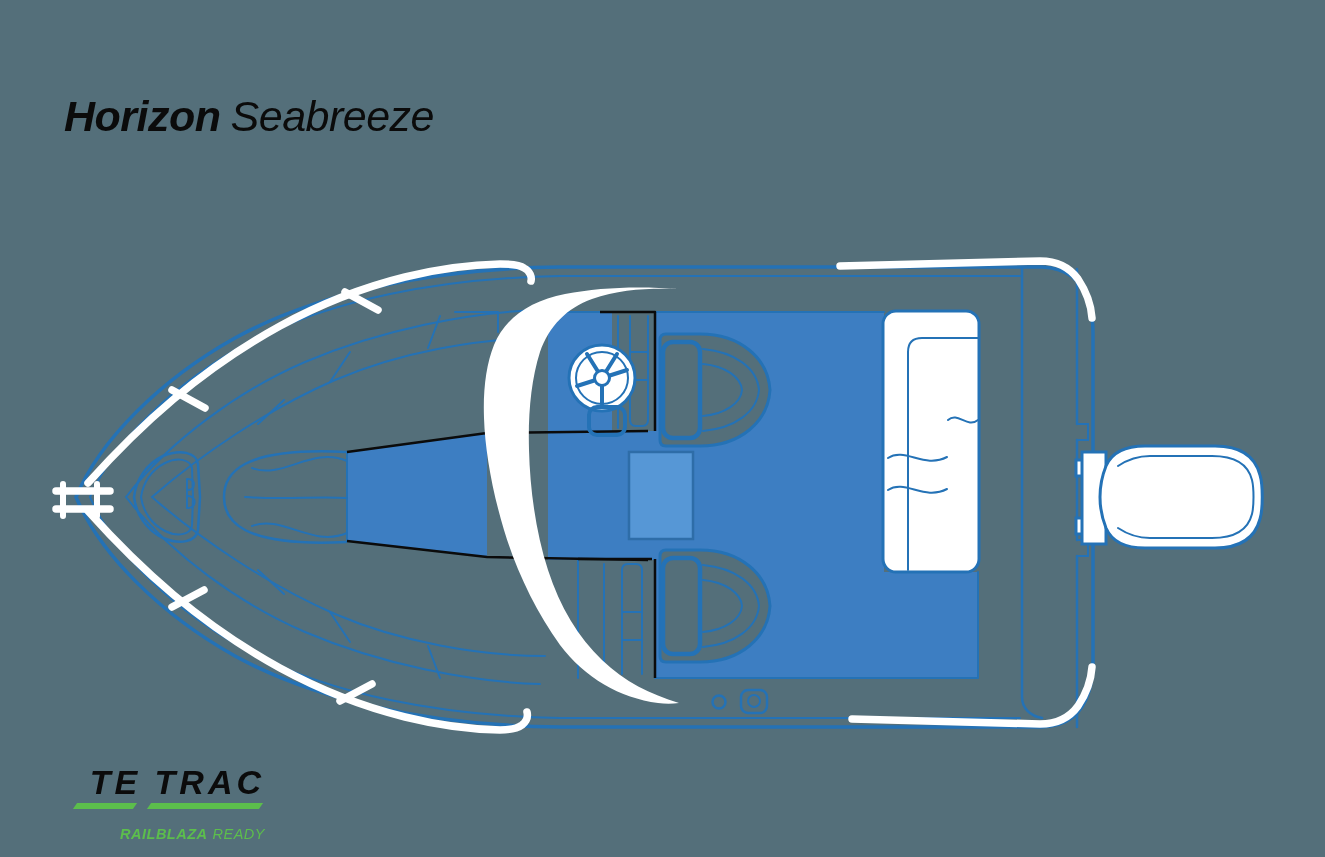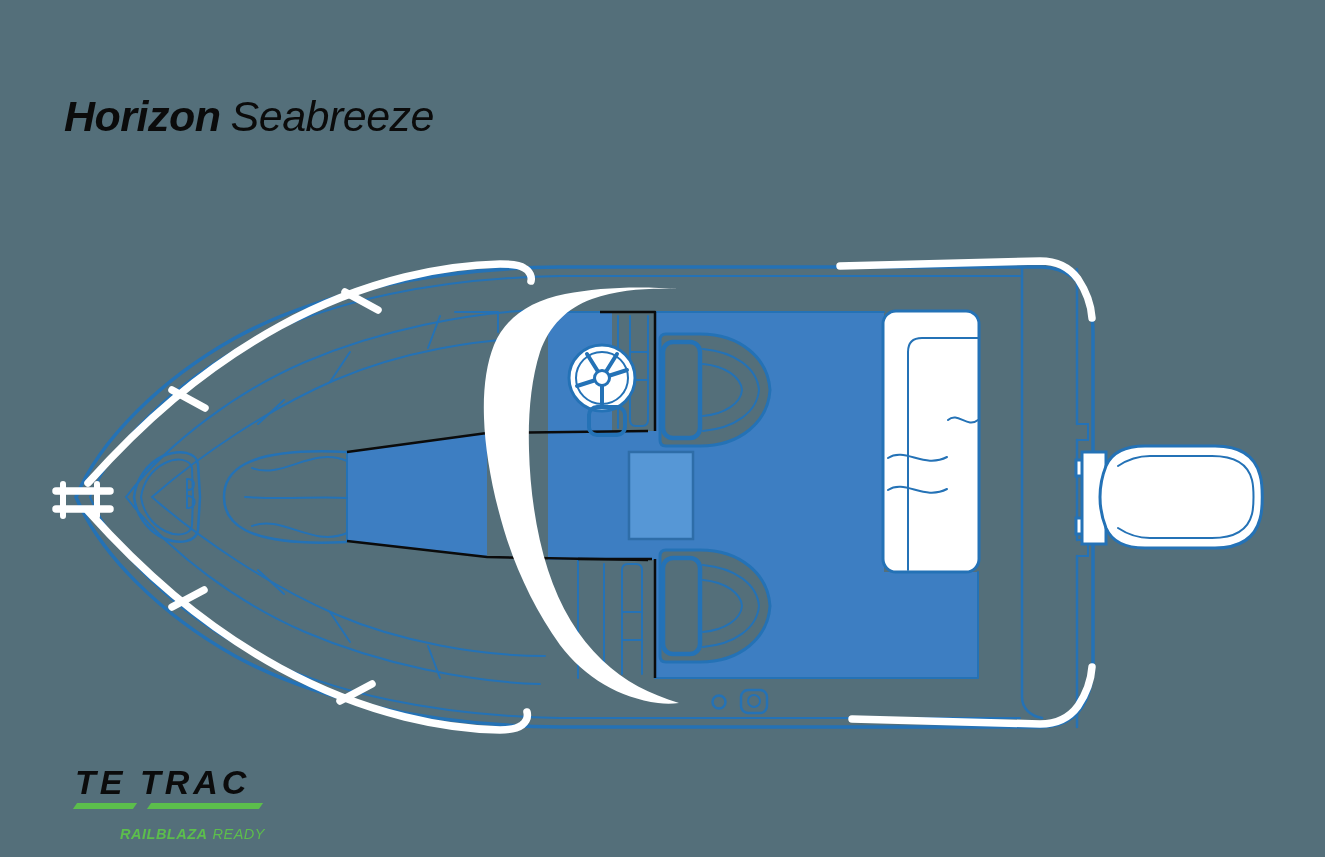--- a/index.html
+++ b/index.html
@@ -29,21 +29,21 @@
 
   
   .page-title{position:absolute;left:64px;top:92px;font-size:43px;font-style:italic;
     color:var(--ink_black);white-space:nowrap;letter-spacing:-0.5px;}
   .page-title .t-bold{font-weight:700;margin-right:10px;}
   .page-title .t-reg{font-weight:400;}
 
   
   .brand{position:absolute;left:75px;top:763px;width:190px;}
   .brand-name{font-size:34px;font-weight:700;font-style:italic;letter-spacing:4px;
-    color:var(--ink_black);white-space:nowrap;}
+    color:var(--ink_black);white-space:nowrap;text-align:right;}
   .brand-underlines{position:relative;height:7px;margin-top:1px;}
   .u-slash{position:absolute;top:0;height:6px;background:var(--accent_green);transform:skewX(-35deg);}
   .u-left{left:0;width:60px;}
   .u-right{left:74px;width:112px;}
   .brand-tagline{margin-top:16px;text-align:right;font-size:14.5px;font-style:italic;
     color:var(--accent_green);white-space:nowrap;letter-spacing:0.5px;}
   .brand-tagline .tg-b{font-weight:700;margin-right:5px;}
   .brand-tagline .tg-r{font-weight:400;}
 </style>
 </head>

